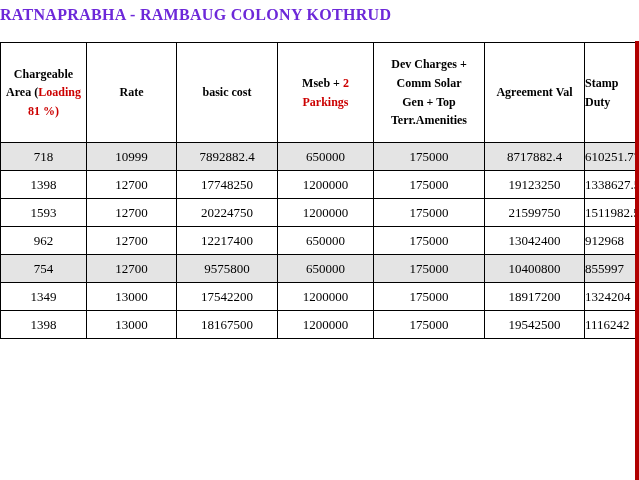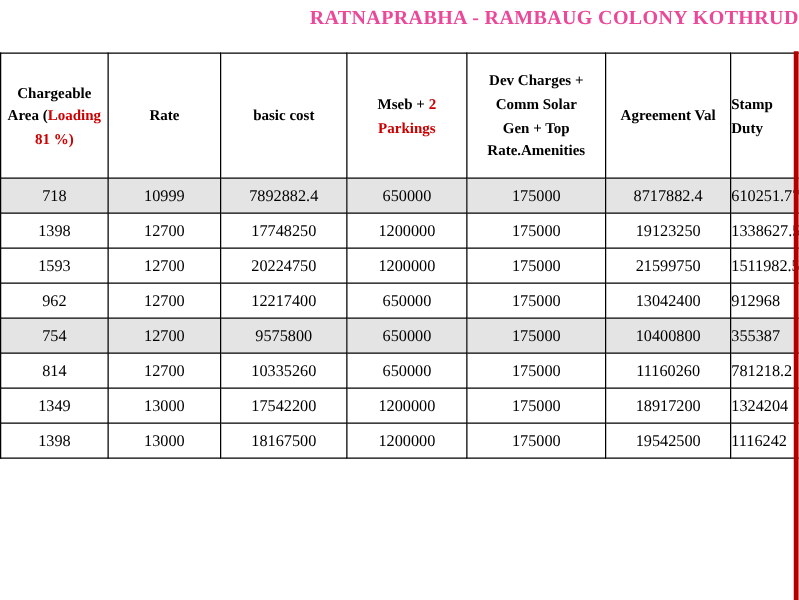--- a/index.html
+++ b/index.html
@@ -4,26 +4,26 @@
 <style>
   * { margin:0; padding:0; box-sizing:border-box; }
   html, body {
     width:639px; height:480px; overflow:hidden;
     background:#ffffff;
     font-family:"Liberation Serif", serif;
   }
   body { position:relative; }
 
   .title {
-    text-align:right;
+    text-align:left;
     font-weight:bold;
     font-size:16px;
     padding-top:6px;
     letter-spacing:0.3px;
-    color:#ec4899;
+    color:#6d28d9;
   }
 
   table.grid {
     border-collapse:collapse;
     table-layout:fixed;
     width:639px;
     margin-top:18px;
   }
   .grid th, .grid td {
     border:1px solid #000;
@@ -83,21 +83,21 @@
           <th class="col-area"><span>Chargeable
 Area (</span><span class="red">Loading
 81 %)</span></th>
           <th class="col-rate"><span>Rate</span></th>
           <th class="col-basic_cost"><span>basic cost</span></th>
           <th class="col-mseb_parking"><span>Mseb + </span><span class="red">2
 Parkings</span></th>
           <th class="col-dev_charges"><span>Dev Charges +
 Comm Solar
 Gen + Top
-Rate.Amenities</span></th>
+Terr.Amenities</span></th>
           <th class="col-agreement_val"><span>Agreement Val</span></th>
           <th class="col-stamp_duty"><span>Stamp Duty</span></th>
         </tr>
     </thead>
     <tbody id="body-rows">
         <tr class="shaded">
           <td class="col-area">718</td>
           <td class="col-rate">10999</td>
           <td class="col-basic_cost">7892882.4</td>
           <td class="col-mseb_parking">650000</td>
@@ -132,30 +132,21 @@
           <td class="col-agreement_val">13042400</td>
           <td class="col-stamp_duty">912968</td>
         </tr>
         <tr class="shaded">
           <td class="col-area">754</td>
           <td class="col-rate">12700</td>
           <td class="col-basic_cost">9575800</td>
           <td class="col-mseb_parking">650000</td>
           <td class="col-dev_charges">175000</td>
           <td class="col-agreement_val">10400800</td>
-          <td class="col-stamp_duty">355387</td>
-        </tr>
-        <tr>
-          <td class="col-area">814</td>
-          <td class="col-rate">12700</td>
-          <td class="col-basic_cost">10335260</td>
-          <td class="col-mseb_parking">650000</td>
-          <td class="col-dev_charges">175000</td>
-          <td class="col-agreement_val">11160260</td>
-          <td class="col-stamp_duty">781218.2</td>
+          <td class="col-stamp_duty">855997</td>
         </tr>
         <tr>
           <td class="col-area">1349</td>
           <td class="col-rate">13000</td>
           <td class="col-basic_cost">17542200</td>
           <td class="col-mseb_parking">1200000</td>
           <td class="col-dev_charges">175000</td>
           <td class="col-agreement_val">18917200</td>
           <td class="col-stamp_duty">1324204</td>
         </tr>

